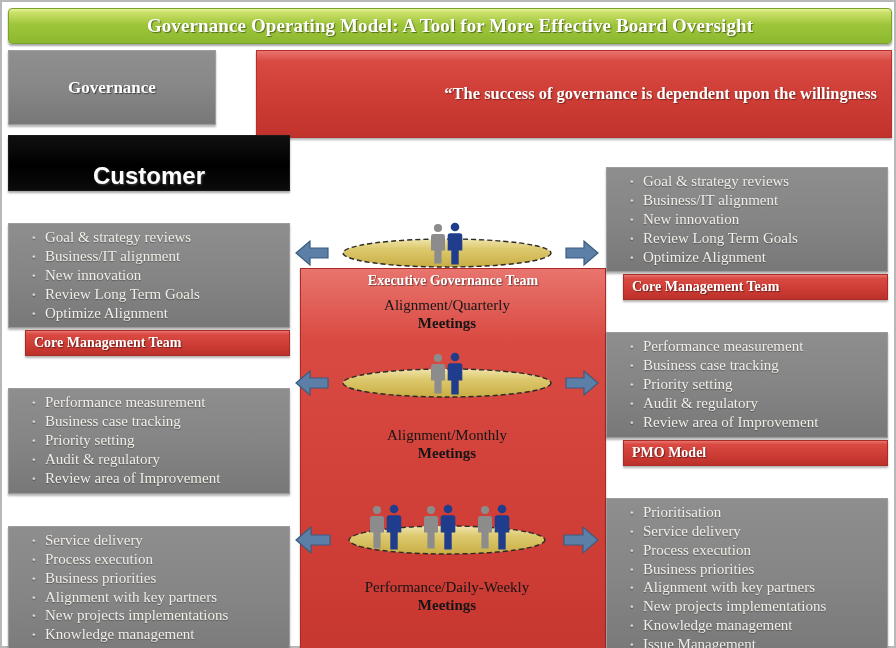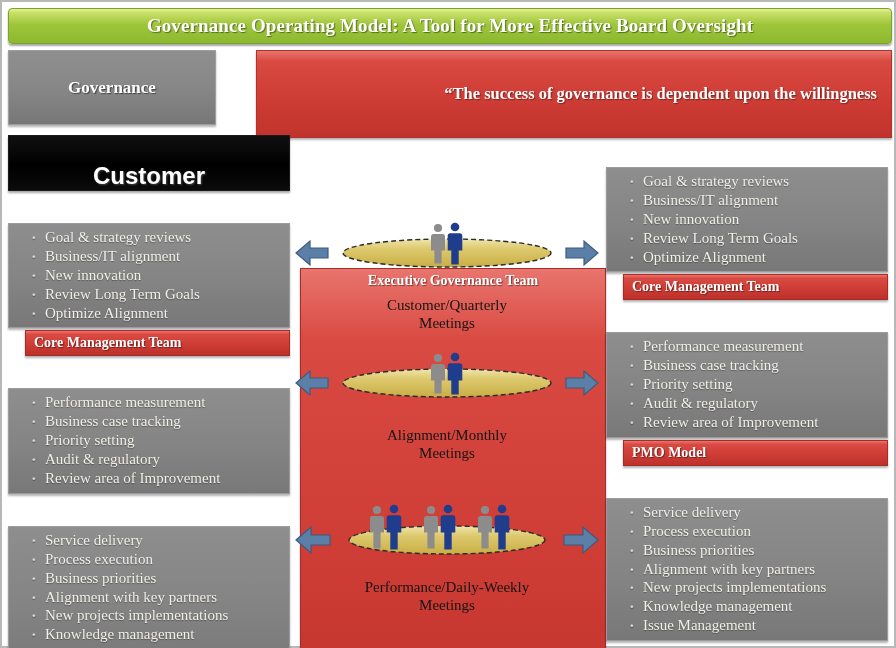--- a/index.html
+++ b/index.html
@@ -123,21 +123,21 @@
     position:absolute;left:0;width:306px;
     display:flex;flex-direction:column;align-items:center;
   }
   .stage{
     position:relative;width:306px;
   }
   .caption{
     text-align:center;color:#151515;font-size:15px;line-height:1.18;
     margin-top:2px;
   }
-  .caption .l2{display:block;}
+  .caption .l2{display:block;font-weight:bold;}
 </style>
 </head>
 <body>
 
 <div class="page">
 
   <div class="title-banner">
     <span class="txt">Governance Operating Model: A Tool for More Effective Board Oversight</span>
   </div>
 
@@ -210,20 +210,21 @@
         <li>Business  case tracking</li>
         <li>Priority setting</li>
         <li>Audit &amp; regulatory</li>
         <li>Review area of Improvement</li>
       </ul>
     </div>
 
     <div class="sec-head left">PMO Model</div>
     <div class="sec-body">
       <ul>
+        <li>Prioritisation</li>
         <li>Service delivery</li>
         <li>Process execution</li>
         <li>Business  priorities</li>
         <li>Alignment  with key partners</li>
         <li>New projects implementations</li>
         <li>Knowledge  management</li>
         <li>Issue Management</li>
       </ul>
     </div>
   </div>
@@ -255,21 +256,21 @@
             <circle cx="144" cy="7" r="4.1" fill="#8c8c8c"></circle>
             <path d="M139.4,13 h9.2 a2.4,2.4 0 0 1 2.4,2.4 v14 h-3.4 v13 h-7.2 v-13 h-3.4 v-14 a2.4,2.4 0 0 1 2.4,-2.4 Z" fill="#8c8c8c"></path>
           </g>
           <g>
             <circle cx="161" cy="6" r="4.3" fill="#1f3d8c"></circle>
             <path d="M156.2,12.2 h9.6 a2.5,2.5 0 0 1 2.5,2.5 v14.8 h-3.6 v14 h-7.4 v-14 h-3.6 v-14.8 a2.5,2.5 0 0 1 2.5,-2.5 Z" fill="#1f3d8c"></path>
           </g>
         </svg>
       </div>
       <div class="caption">
-        <span>Customer/Quarterly</span>
+        <span>Alignment/Quarterly</span>
         <span class="l2">Meetings</span>
       </div>
     </div>
 
     <div class="meeting" style="top:216px;">
       <div class="stage">
         <svg width="306" height="70" viewBox="0 0 306 70">
           <defs>
             <linearGradient id="ovalg2" x1="0" y1="0" x2="0" y2="1">
               <stop offset="0%" stop-color="#f0e5ad"></stop>

